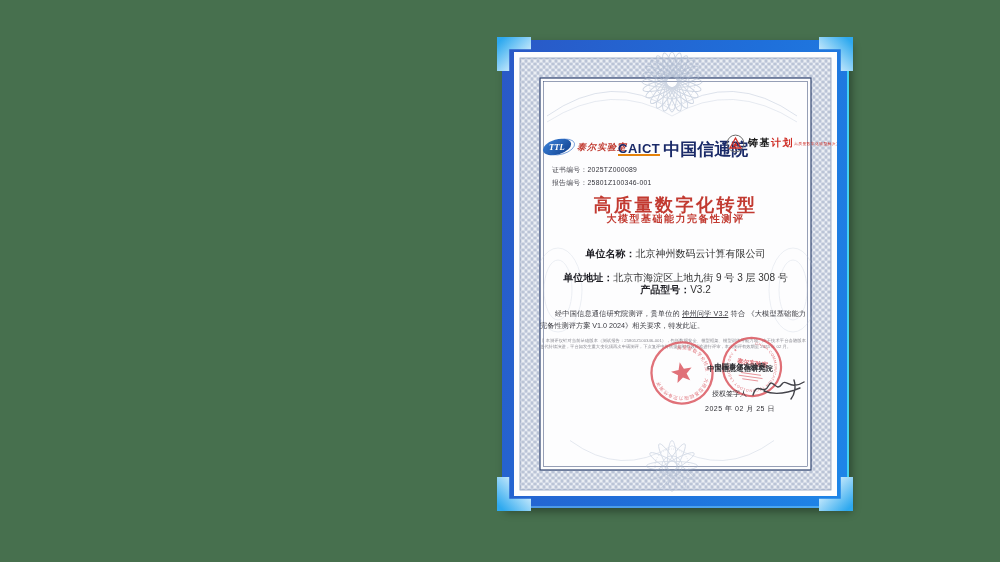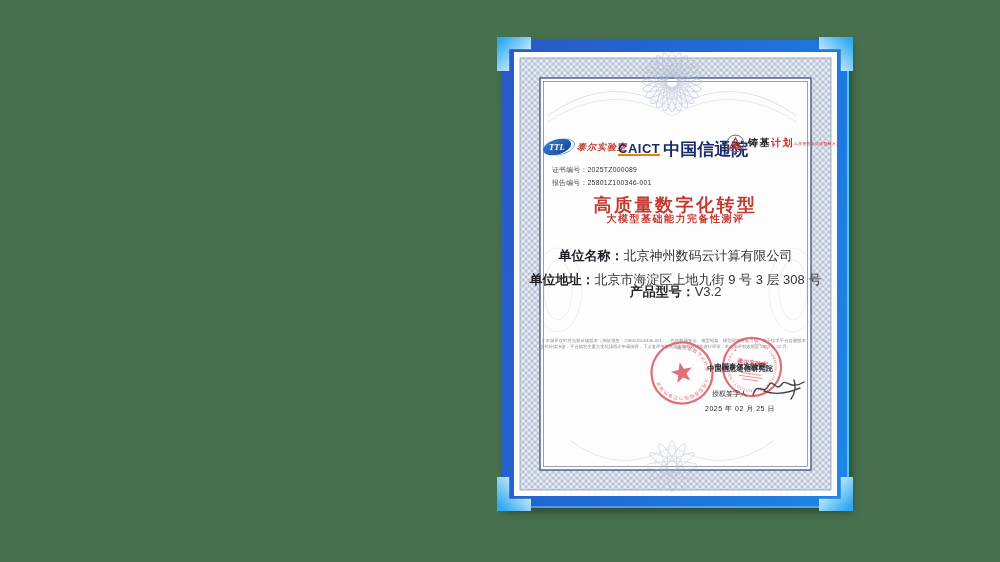--- a/index.html
+++ b/index.html
@@ -36,21 +36,21 @@
   .zj-text{display:flex;flex-direction:row;line-height:10px;}
   .zj-line{font-size:10px;font-weight:800;letter-spacing:1.5px;color:#1a1a1a;white-space:nowrap;}
   .zj-line .red{color:#cf2e26;}
   .zj-sub{font-size:3.8px;color:#cf2e26;letter-spacing:.4px;margin-top:1px;white-space:nowrap;}
   .meta{left:38px;font-size:6.8px;color:#4a4a52;letter-spacing:.3px;white-space:nowrap;}
   .meta b{color:#33333a;font-weight:normal;}
   .m1{top:113px;} .m2{top:126px;}
   .title{left:0;width:100%;text-align:center;font-weight:bold;color:#c23a31;white-space:nowrap;}
   .t1{top:141px;font-size:18px;letter-spacing:2.5px;}
   .t2{top:160px;font-size:10px;letter-spacing:1.5px;}
-  .info-row{left:0;width:100%;text-align:center;font-size:13px;color:#333;white-space:nowrap;}
+  .info-row{left:0;width:100%;text-align:center;font-size:10px;color:#333;white-space:nowrap;}
   .info-row b{color:#1e1e24;}
   .r0{top:195px;} .r1{top:207px;margin-top:12px;} .r2{top:219px;} .r3{top:231px;}
   .para{left:26px;top:256px;width:266px;font-size:7.2px;line-height:12px;color:#3a3a40;
         text-align:justify;text-indent:15px;}
   .para .prod{text-decoration:underline;}
   .fine{left:26px;top:286px;width:266px;font-size:4.3px;line-height:6.4px;color:#8a8a92;text-align:justify;}
   .stampL{left:128px;top:281px;} .stampR{left:199px;top:276px;}
   .org{left:160px;width:132px;text-align:center;font-size:7.3px;font-weight:bold;color:#2e2e33;white-space:nowrap;}
   .o1{top:310px;} .o2{top:312px;}
   .signer{left:198px;top:337px;font-size:7px;color:#2e2e33;white-space:nowrap;}
@@ -158,20 +158,23 @@
       <div class="abs meta m1"><span>证书编号：</span><b>2025TZ000089</b></div>
       <div class="abs meta m2"><span>报告编号：</span><b>25801Z100346-001</b></div>
 
       <div class="abs title t1">高质量数字化转型</div>
       <div class="abs title t2">大模型基础能力完备性测评</div>
 
       <div class="abs info-row r0"><b>单位名称：</b><span>北京神州数码云计算有限公司</span></div>
       <div class="abs info-row r1"><b>单位地址：</b><span>北京市海淀区上地九街 9 号 3 层 308 号</span></div>
       <div class="abs info-row r3"><b>产品型号：</b><span>V3.2</span></div>
 
+      <div class="abs para">
+        <span>经中国信息通信研究院测评，贵单位的 </span><span class="prod">神州问学 V3.2</span><span> 符合 《大模型基础能力完备性测评方案 V1.0 2024》相关要求，特发此证。</span>
+      </div>
 
       <div class="abs fine">【 本测评仅针对当前基础版本（测试报告：25801Z100346-001），包括数据安全、模型框架、模型训练等能力项。由于技术平台会随版本迭代持续演进，平台如发生重大变化须再次申请测评，下次复评中将依据届时有效标准进行评审，本次测评有效期至 2025 年 02 月。</div>
 
       <svg class="abs stampL" width="80" height="80" viewBox="-40 -40 80 80">
         <g transform="rotate(-12)" opacity="0.8">
           <circle r="30.5" fill="none" stroke="#d94f58" stroke-width="2.3"></circle>
           <path id="ringL" d="M0,-24 A24,24 0 1 1 -0.05,-24" fill="none"></path>
           <text font-size="4.6" fill="#d94f58" letter-spacing="0.6">
             <textPath href="#ringL">高质量数字化转型 · 大模型基础能力完备性测评</textPath>
           </text>

